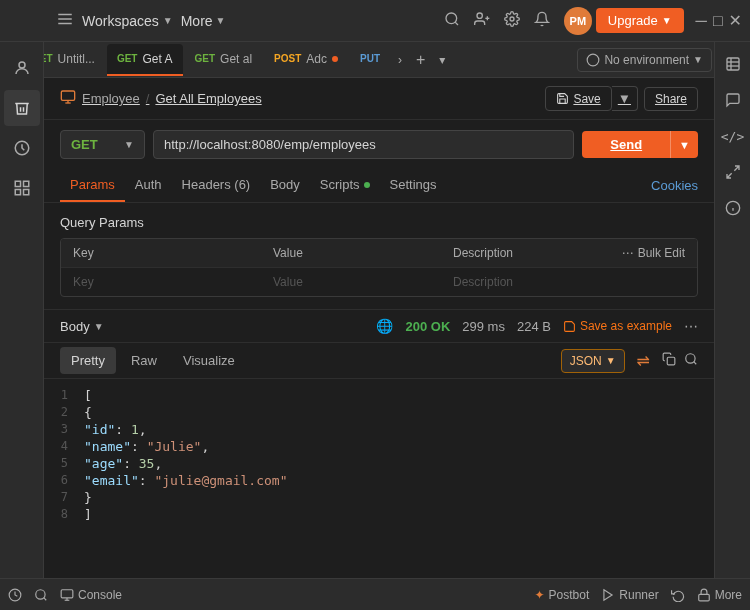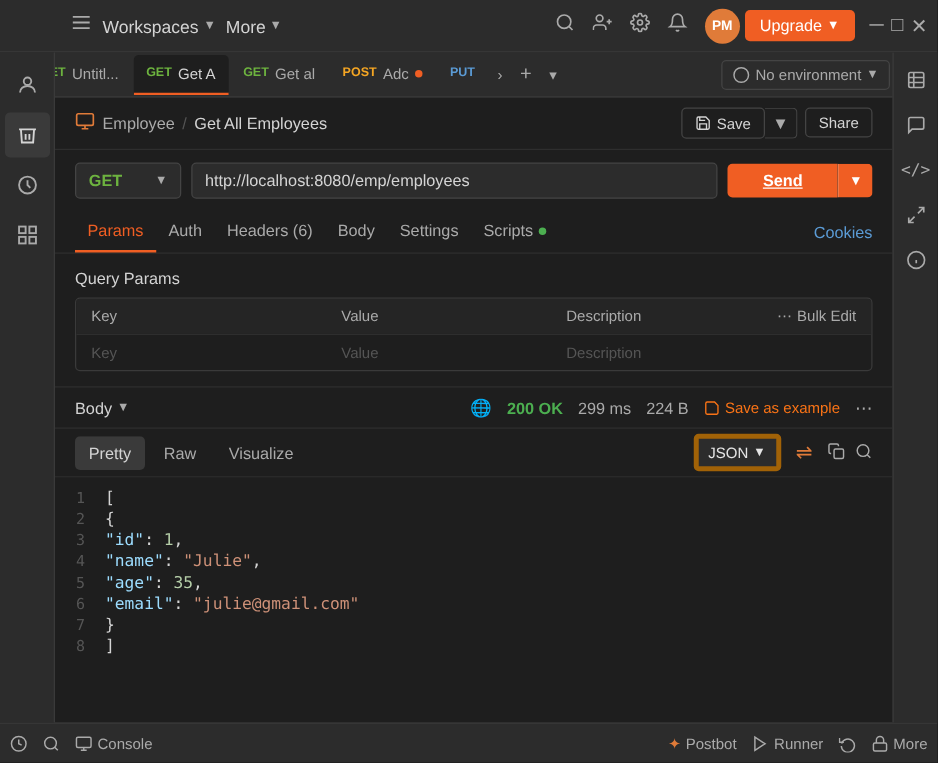--- a/index.html
+++ b/index.html
@@ -29,27 +29,27 @@
     .tab .method-badge.get { color: #6db33f; }
     .tab .method-badge.post { color: #f5a623; }
     .tab .method-badge.put { color: #5b9bd5; }
     .tab .dot { width: 6px; height: 6px; border-radius: 50%; background: #f05e23; }
     .tab-add-btn { color: #aaa; cursor: pointer; padding: 4px 6px; font-size: 16px; }
     .tab-more-btn { color: #aaa; cursor: pointer; padding: 4px 6px; font-size: 12px; }
     .env-selector { margin-left: auto; display: flex; align-items: center; gap: 4px; background: transparent; border: 1px solid #444; border-radius: 4px; padding: 4px 8px; color: #aaa; cursor: pointer; font-size: 12px; }
     .sidebar-icon-right { color: #aaa; cursor: pointer; padding: 4px 8px; font-size: 14px; }
 
     
-    .breadcrumb-row { display: flex; align-items: center; justify-content: space-between; padding: 8px 16px; border-bottom: 1px solid #2e2e2e; flex-shrink: 0; }
+    .breadcrumb-row { display: flex; align-items: center; justify-content: space-between; padding: 8px 16px; border-bottom: 1px solid #2e2e2e; flex-shrink: 0; text-decoration: underline; }
     .breadcrumb { display: flex; align-items: center; gap: 6px; }
     .breadcrumb-icon { color: #aaa; font-size: 14px; }
     .breadcrumb-text { color: #aaa; font-size: 13px; }
     .breadcrumb-sep { color: #555; }
     .breadcrumb-current { color: #d4d4d4; font-size: 13px; font-weight: 500; }
-    .breadcrumb-actions { display: flex; align-items: flex-start; gap: 6px; }
+    .breadcrumb-actions { display: flex; align-items: flex-end; gap: 6px; }
     .save-btn { display: flex; align-items: center; gap: 4px; background: transparent; border: 1px solid #444; border-radius: 4px; padding: 4px 10px; color: #d4d4d4; cursor: pointer; font-size: 12px; }
     .save-chevron-btn { background: transparent; border: 1px solid #444; border-left: none; border-radius: 0 4px 4px 0; padding: 4px 6px; color: #aaa; cursor: pointer; }
     .share-btn { background: transparent; border: 1px solid #444; border-radius: 4px; padding: 4px 10px; color: #d4d4d4; cursor: pointer; font-size: 12px; }
 
     
     .url-row { display: flex; align-items: center; gap: 8px; padding: 10px 16px; flex-shrink: 0; }
     .method-select { display: flex; align-items: center; gap: 4px; background: #2c2c2c; border: 1px solid #444; border-radius: 4px; padding: 6px 10px; cursor: pointer; font-size: 13px; font-weight: 600; color: #6db33f; min-width: 85px; justify-content: space-between; }
     .method-select-chevron { color: #aaa; font-size: 10px; }
     .url-input { flex: 1; background: #2c2c2c; border: 1px solid #444; border-radius: 4px; padding: 6px 10px; color: #d4d4d4; font-size: 13px; outline: none; }
     .send-btn-group { display: flex; align-items: stretch; }
@@ -82,21 +82,21 @@
     .status-ok { color: #4caf50; font-size: 13px; font-weight: 600; }
     .status-time { color: #aaa; font-size: 13px; }
     .status-size { color: #aaa; font-size: 13px; }
     .save-example-btn { display: flex; align-items: center; gap: 4px; color: #f97316; font-size: 12px; cursor: pointer; }
     .response-more-btn { color: #aaa; cursor: pointer; font-size: 14px; }
 
     
     .resp-tabs { display: flex; align-items: center; padding: 4px 16px; border-bottom: 1px solid #2e2e2e; flex-shrink: 0; gap: 4px; }
     .resp-tab { padding: 5px 10px; font-size: 13px; color: #aaa; cursor: pointer; border-radius: 4px; border: 1px solid transparent; }
     .resp-tab.active { background: #3a3a3a; color: #d4d4d4; }
-    .resp-format { margin-left: auto; display: flex; align-items: center; gap: 4px; background: #2c2c2c; border: 4px solid #a16207; border-radius: 4px; padding: 4px 8px; cursor: pointer; font-size: 12px; color: #e5e5e5; }
+    .resp-format { margin-left: auto; display: flex; align-items: center; gap: 4px; background: #2c2c2c; border: 1px solid #a16207; border-radius: 4px; padding: 4px 8px; cursor: pointer; font-size: 12px; color: #fdba74; }
     .filter-icon { color: #e07b39; font-size: 16px; cursor: pointer; margin-left: 8px; }
     .resp-icons { display: flex; gap: 8px; align-items: center; margin-left: 8px; }
     .resp-icon-btn { color: #aaa; cursor: pointer; font-size: 14px; }
 
     
     .code-viewer { flex: 1; background: #1e1e1e; padding: 8px 0; overflow-y: auto; font-family: 'Consolas', 'Monaco', monospace; font-size: 13px; }
     .code-line { display: flex; align-items: flex-start; padding: 1px 0; }
     .line-num { width: 40px; text-align: right; padding-right: 16px; color: #555; font-size: 12px; user-select: none; flex-shrink: 0; }
     .line-content { flex: 1; }
     .json-bracket { color: #d4d4d4; }
@@ -328,24 +328,24 @@
       <button class="send-btn">Send</button>
       <button class="send-chevron-btn">▼</button>
     </div>
   </div>
 
   <div class="req-tabs">
     <div class="req-tab active">Params</div>
     <div class="req-tab">Auth</div>
     <div class="req-tab">Headers (6)</div>
     <div class="req-tab">Body</div>
-    <div class="req-tab">Settings</div>
     <div class="req-tab">
       Scripts <span class="dot-green"></span>
     </div>
+    <div class="req-tab">Settings</div>
     <span class="cookies-link">Cookies</span>
   </div>
 
   <div class="query-params">
     <div class="query-params-title">Query Params</div>
     <div class="params-table">
       <div class="params-header">
         <div class="params-header-cell">Key</div>
         <div class="params-header-cell">Value</div>
         <div class="params-header-cell">Description</div>

